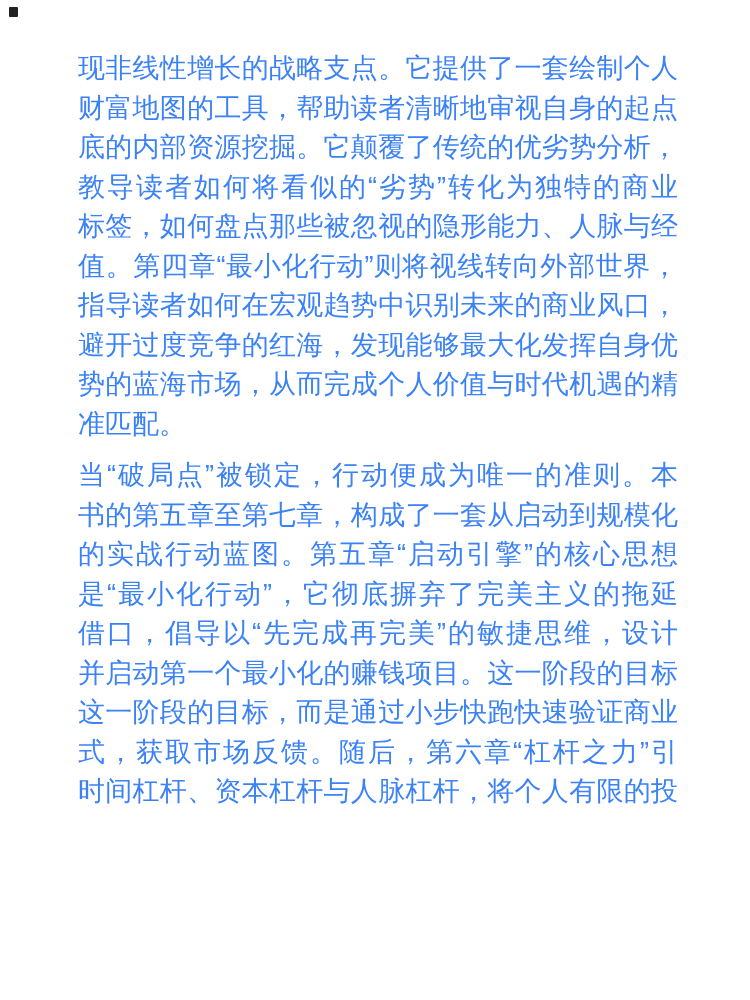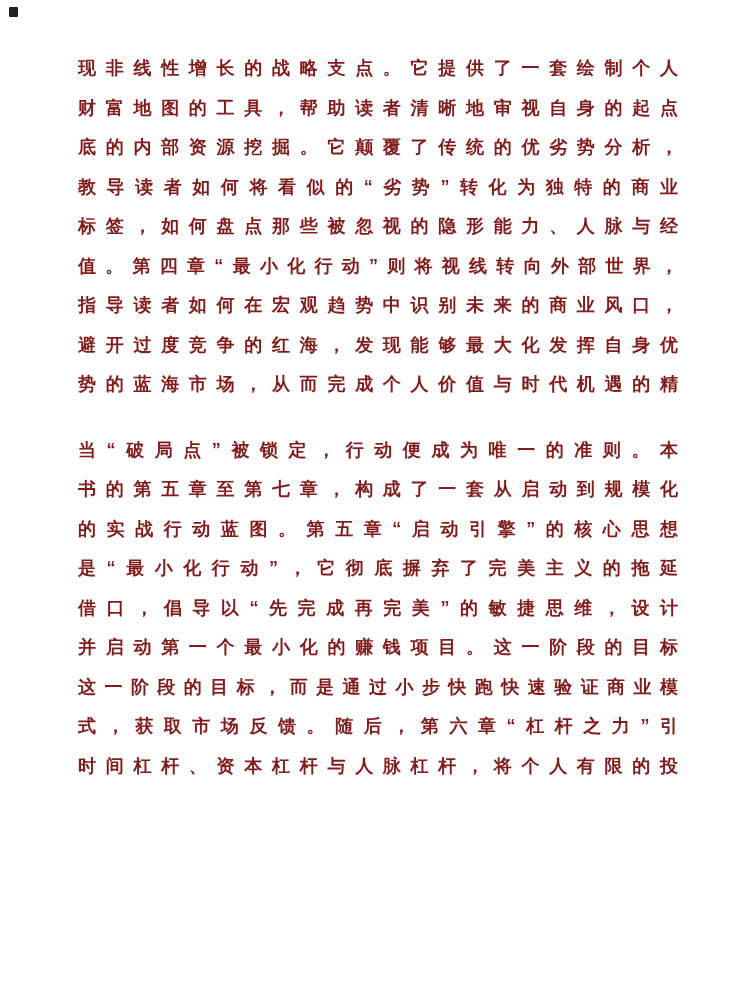--- a/index.html
+++ b/index.html
@@ -26,27 +26,27 @@
     background: #222222;
     border-radius: 1px;
   }
   .content {
     position: absolute;
     left: 78px;
     top: 49px;
     width: 600px;
   }
   .paragraph + .paragraph {
-    margin-top: 26px;
+    margin-top: 12px;
   }
   .line {
-    font-size: 18px;
+    font-size: 27px;
     line-height: 39.5px;
-    color: #7f1d1d;
-    font-weight: 700;
+    color: #3b82f6;
+    font-weight: 400;
     white-space: normal;
     text-align: justify;
     text-align-last: justify;
     overflow: hidden;
     height: 39.5px;
   }
   .line.last-left {
     text-align-last: left;
   }
 </style>
@@ -59,20 +59,21 @@
       <div class="paragraph">
         <div class="line">现非线性增长的战略支点。它提供了一套绘制个人</div>
         <div class="line">财富地图的工具，帮助读者清晰地审视自身的起点</div>
         <div class="line">底的内部资源挖掘。它颠覆了传统的优劣势分析，</div>
         <div class="line">教导读者如何将看似的“劣势”转化为独特的商业</div>
         <div class="line">标签，如何盘点那些被忽视的隐形能力、人脉与经</div>
         <div class="line">值。第四章“最小化行动”则将视线转向外部世界，</div>
         <div class="line">指导读者如何在宏观趋势中识别未来的商业风口，</div>
         <div class="line">避开过度竞争的红海，发现能够最大化发挥自身优</div>
         <div class="line">势的蓝海市场，从而完成个人价值与时代机遇的精</div>
+        <div class="line last-left">准匹配。</div>
       </div>
       <div class="paragraph">
         <div class="line">当“破局点”被锁定，行动便成为唯一的准则。本</div>
         <div class="line">书的第五章至第七章，构成了一套从启动到规模化</div>
         <div class="line">的实战行动蓝图。第五章“启动引擎”的核心思想</div>
         <div class="line">是“最小化行动”，它彻底摒弃了完美主义的拖延</div>
         <div class="line">借口，倡导以“先完成再完美”的敏捷思维，设计</div>
         <div class="line">并启动第一个最小化的赚钱项目。这一阶段的目标</div>
         <div class="line">这一阶段的目标，而是通过小步快跑快速验证商业模</div>
         <div class="line">式，获取市场反馈。随后，第六章“杠杆之力”引</div>

